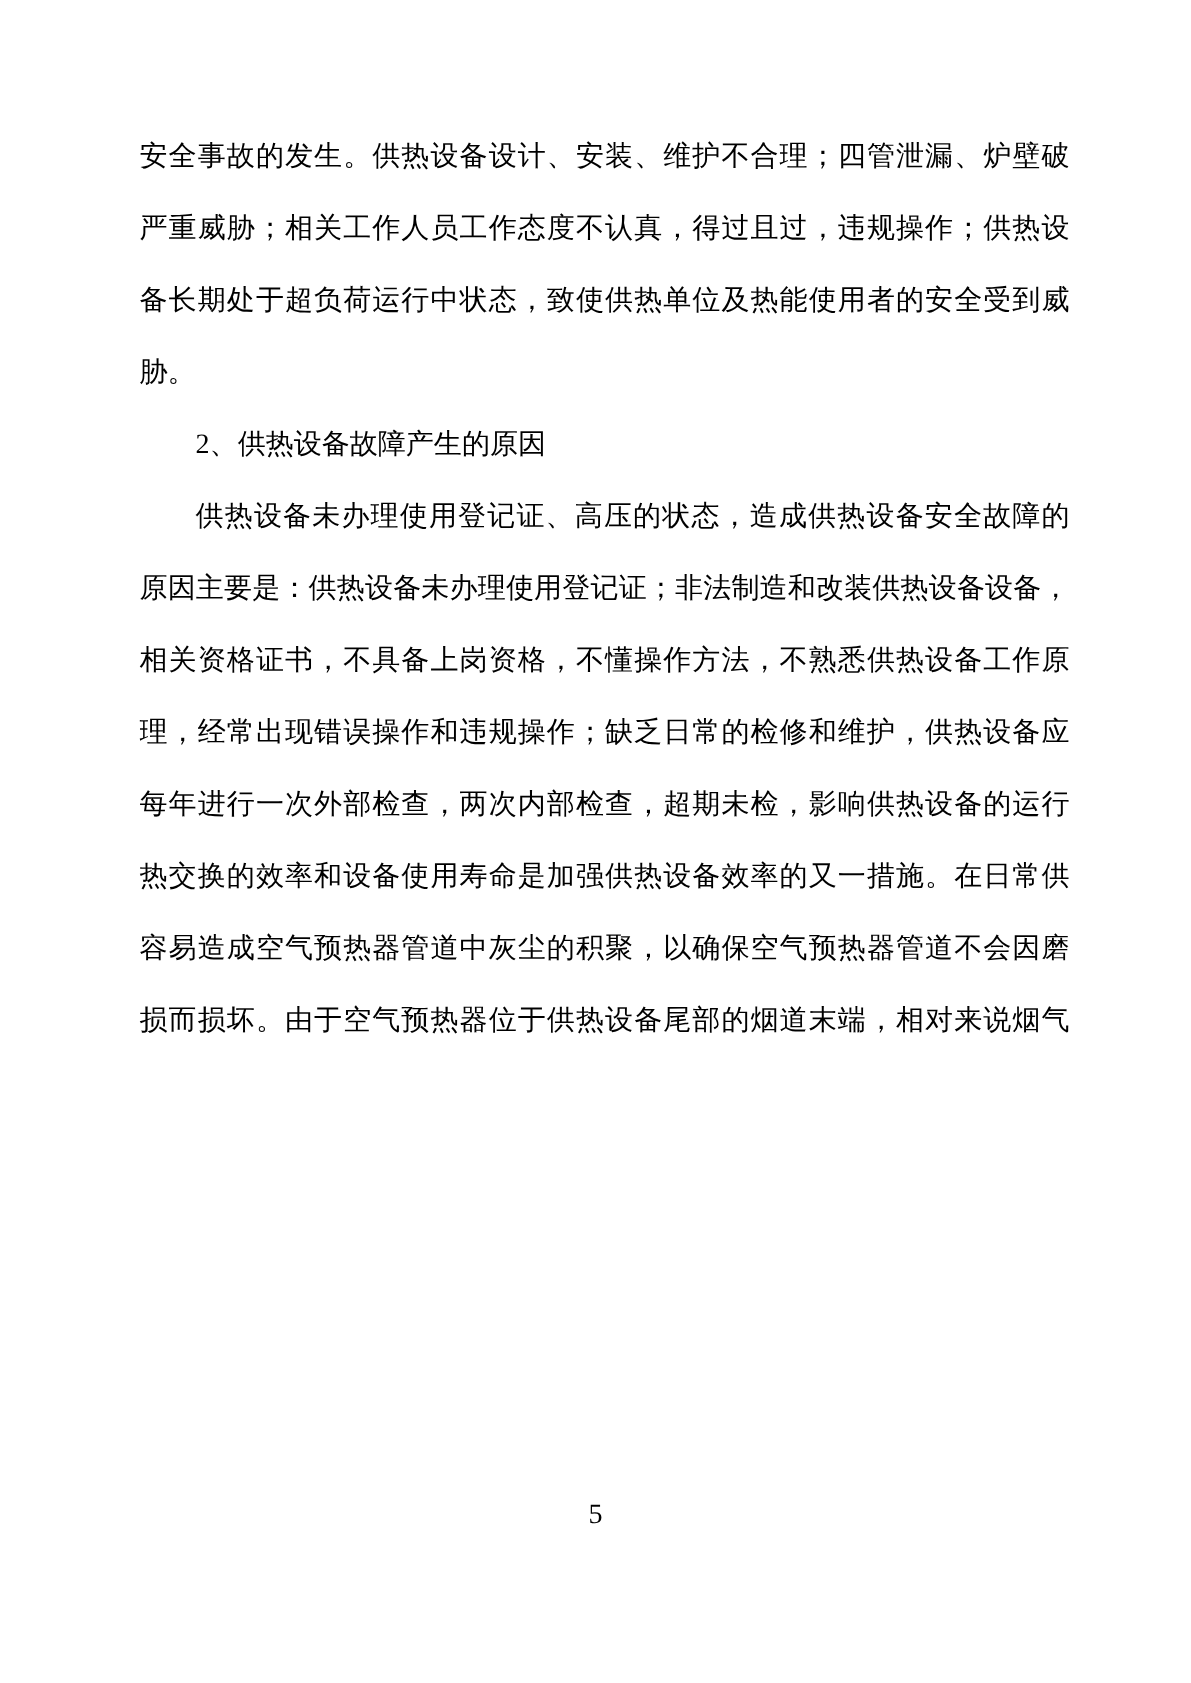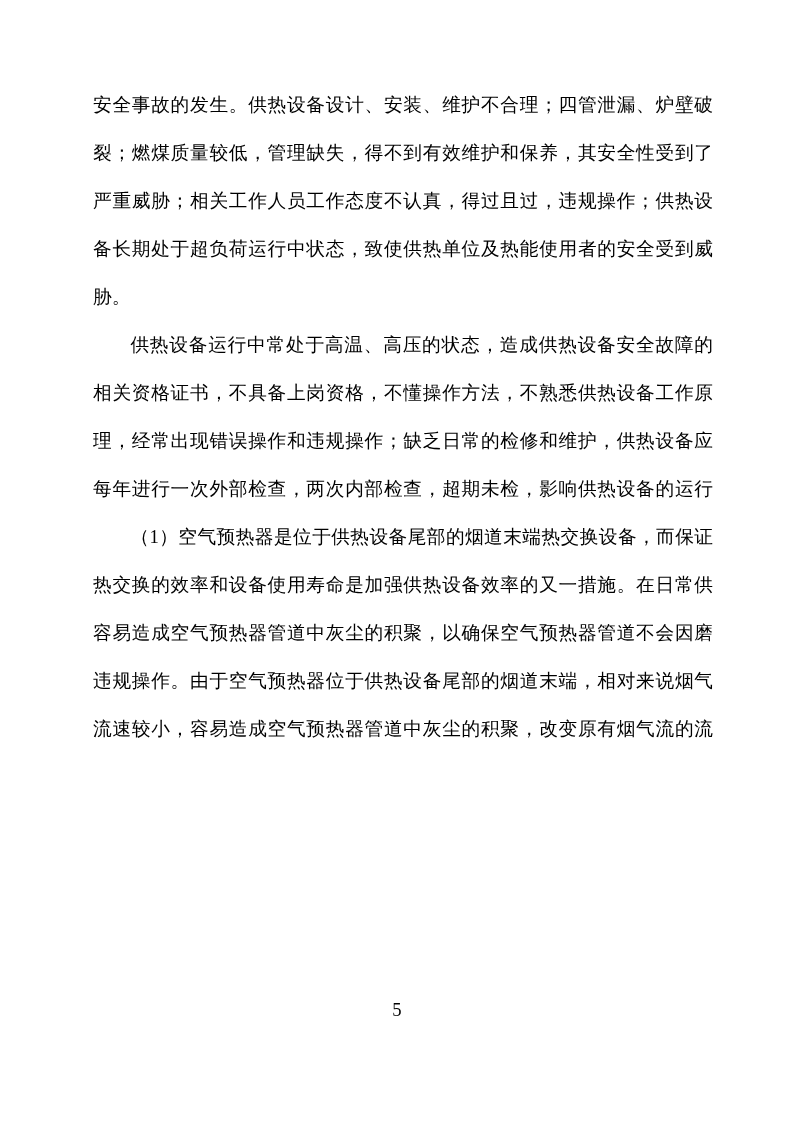--- a/index.html
+++ b/index.html
@@ -51,39 +51,40 @@
   }
 </style>
 </head>
 <body>
 
 <div class="page">
   <div class="content">
 
     <div>
       <div class="line just">安全事故的发生。供热设备设计、安装、维护不合理；四管泄漏、炉壁破</div>
-      <div class="line just">裂；燃煤质量较低，管理缺失，得不到有效维护和保养，其安全性受到了</div>
       <div class="line just">严重威胁；相关工作人员工作态度不认真，得过且过，违规操作；供热设</div>
       <div class="line just">备长期处于超负荷运行中状态，致使供热单位及热能使用者的安全受到威</div>
       <div class="line">胁。</div>
     </div>
 
+    <div>
+      <div class="line indent">2、供热设备故障产生的原因</div>
+    </div>
 
     <div>
-      <div class="line just indent">供热设备运行中常处于高温、高压的状态，造成供热设备安全故障的</div>
+      <div class="line just indent">供热设备未办理使用登记证、高压的状态，造成供热设备安全故障的</div>
+      <div class="line just">原因主要是：供热设备未办理使用登记证；非法制造和改装供热设备设备，</div>
       <div class="line just">相关资格证书，不具备上岗资格，不懂操作方法，不熟悉供热设备工作原</div>
       <div class="line just">理，经常出现错误操作和违规操作；缺乏日常的检修和维护，供热设备应</div>
       <div class="line just">每年进行一次外部检查，两次内部检查，超期未检，影响供热设备的运行</div>
     </div>
 
 
     <div>
-      <div class="line just indent">（1）空气预热器是位于供热设备尾部的烟道末端热交换设备，而保证</div>
       <div class="line just">热交换的效率和设备使用寿命是加强供热设备效率的又一措施。在日常供</div>
       <div class="line just">容易造成空气预热器管道中灰尘的积聚，以确保空气预热器管道不会因磨</div>
-      <div class="line just">违规操作。由于空气预热器位于供热设备尾部的烟道末端，相对来说烟气</div>
-      <div class="line just">流速较小，容易造成空气预热器管道中灰尘的积聚，改变原有烟气流的流</div>
+      <div class="line just">损而损坏。由于空气预热器位于供热设备尾部的烟道末端，相对来说烟气</div>
     </div>
 
   </div>
 
   <div class="page-number">5</div>
 </div>
 
 </body></html>

